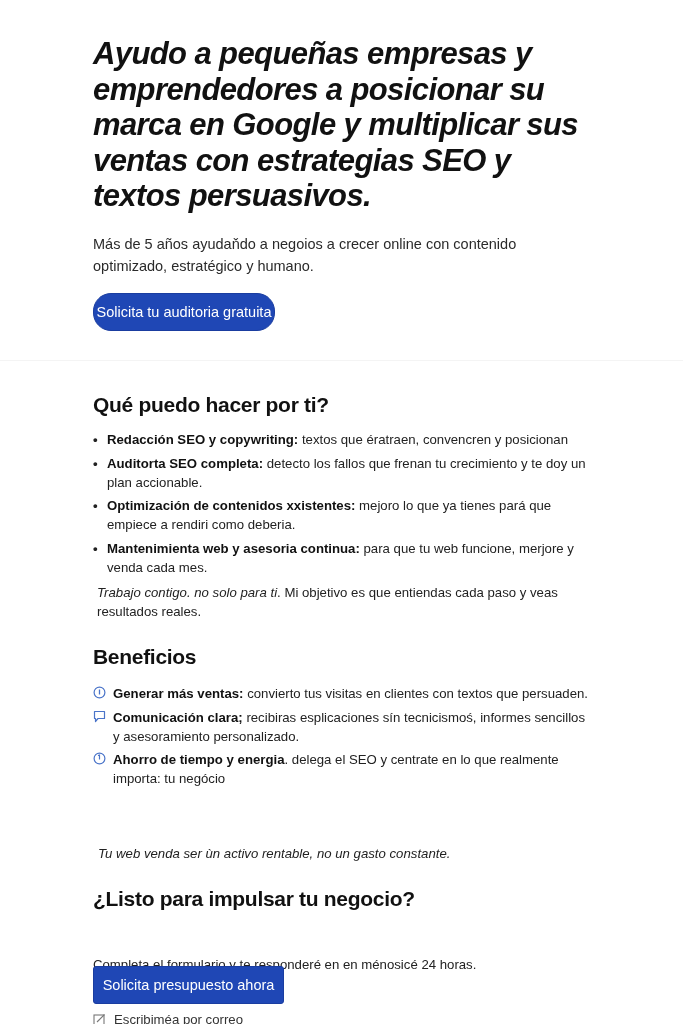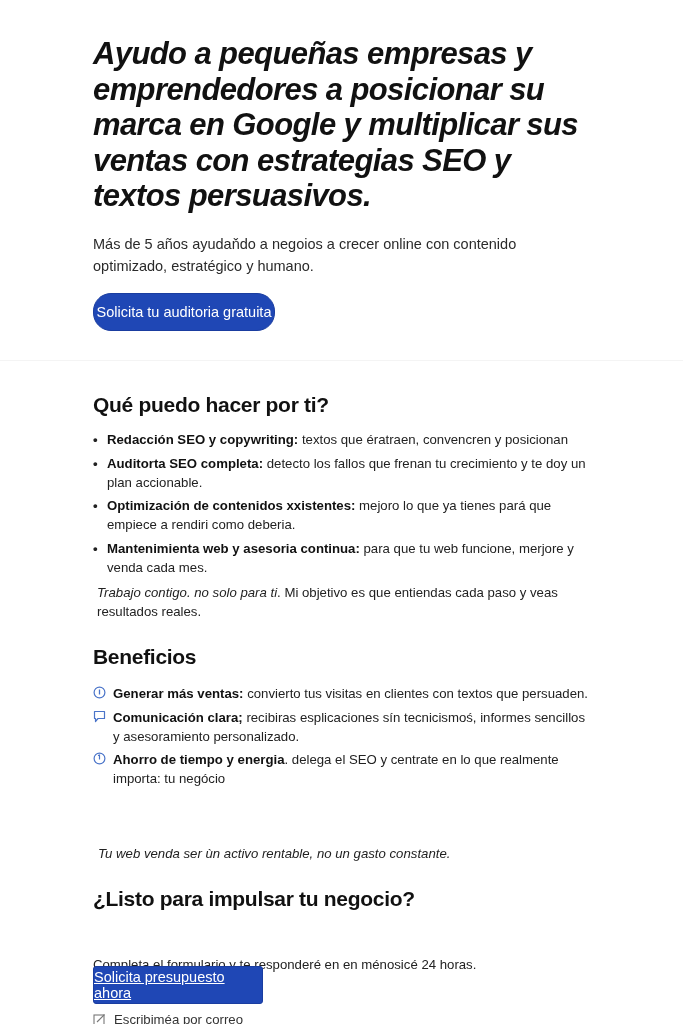--- a/index.html
+++ b/index.html
@@ -18,21 +18,21 @@
     font-size: 14.5px; line-height: 22px; color: #2a2a2a;
   }
   .btn {
     position: absolute; left: 0; height: 38px;
     background: #1f47b5; color: #ffffff; border-radius: 3px;
     font-size: 14.5px; font-weight: 400;
     display: flex; align-items: center; justify-content: center;
     cursor: pointer; border: 1px solid #1a3da0;
   }
   .btn-audit { top: 293px; width: 182px; border-radius: 18px; }
-  .btn-quote { top: 966px; width: 170px; text-decoration: underline; }
+  .btn-quote { top: 966px; width: 191px; }
 
   .divider {
     position: absolute; left: -93px; top: 360px; width: 683px; height: 1px;
     background: #f4f4f4;
   }
 
   .h2 {
     position: absolute; left: 0; font-size: 21px; font-weight: 700; color: #111111;
     letter-spacing: -0.3px;
   }

